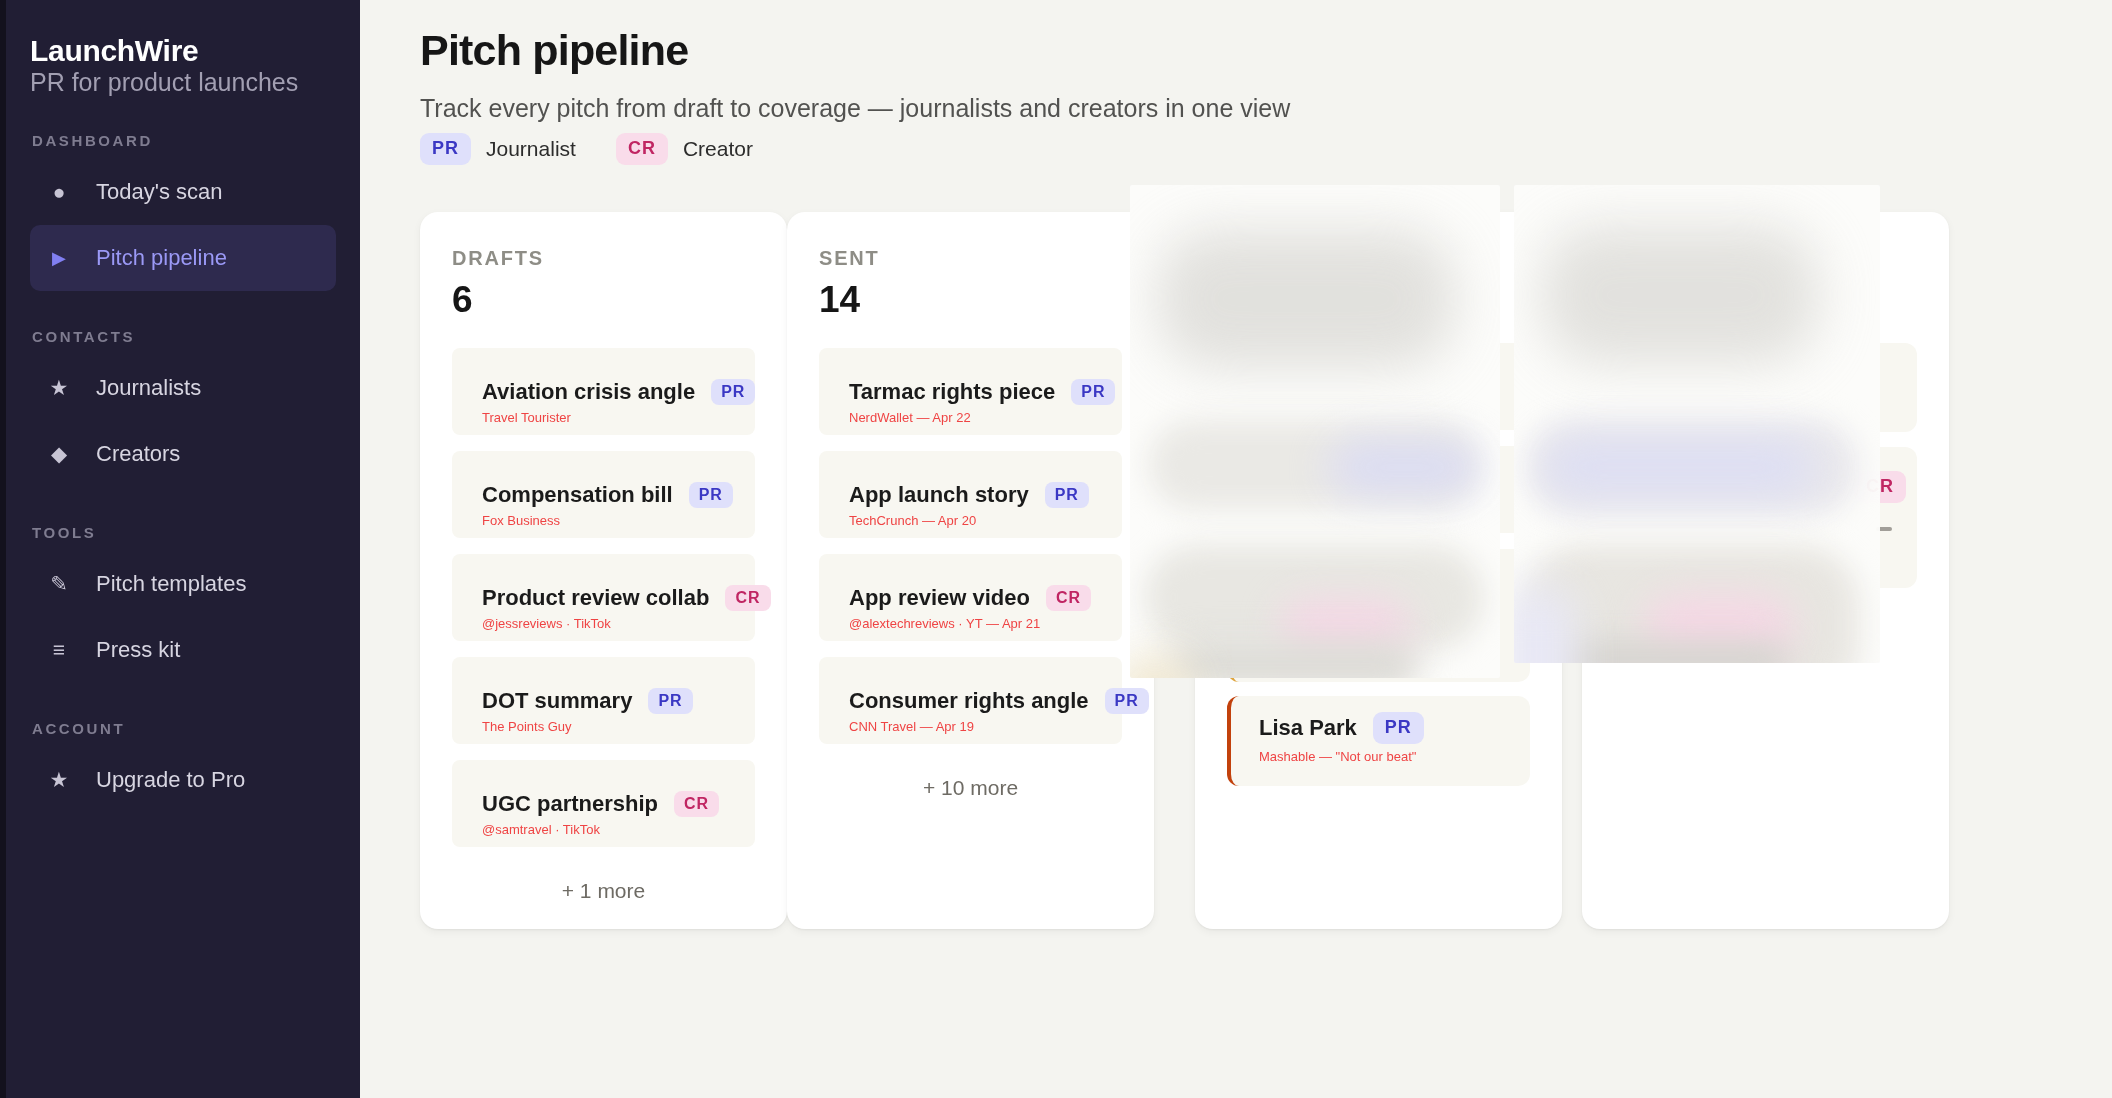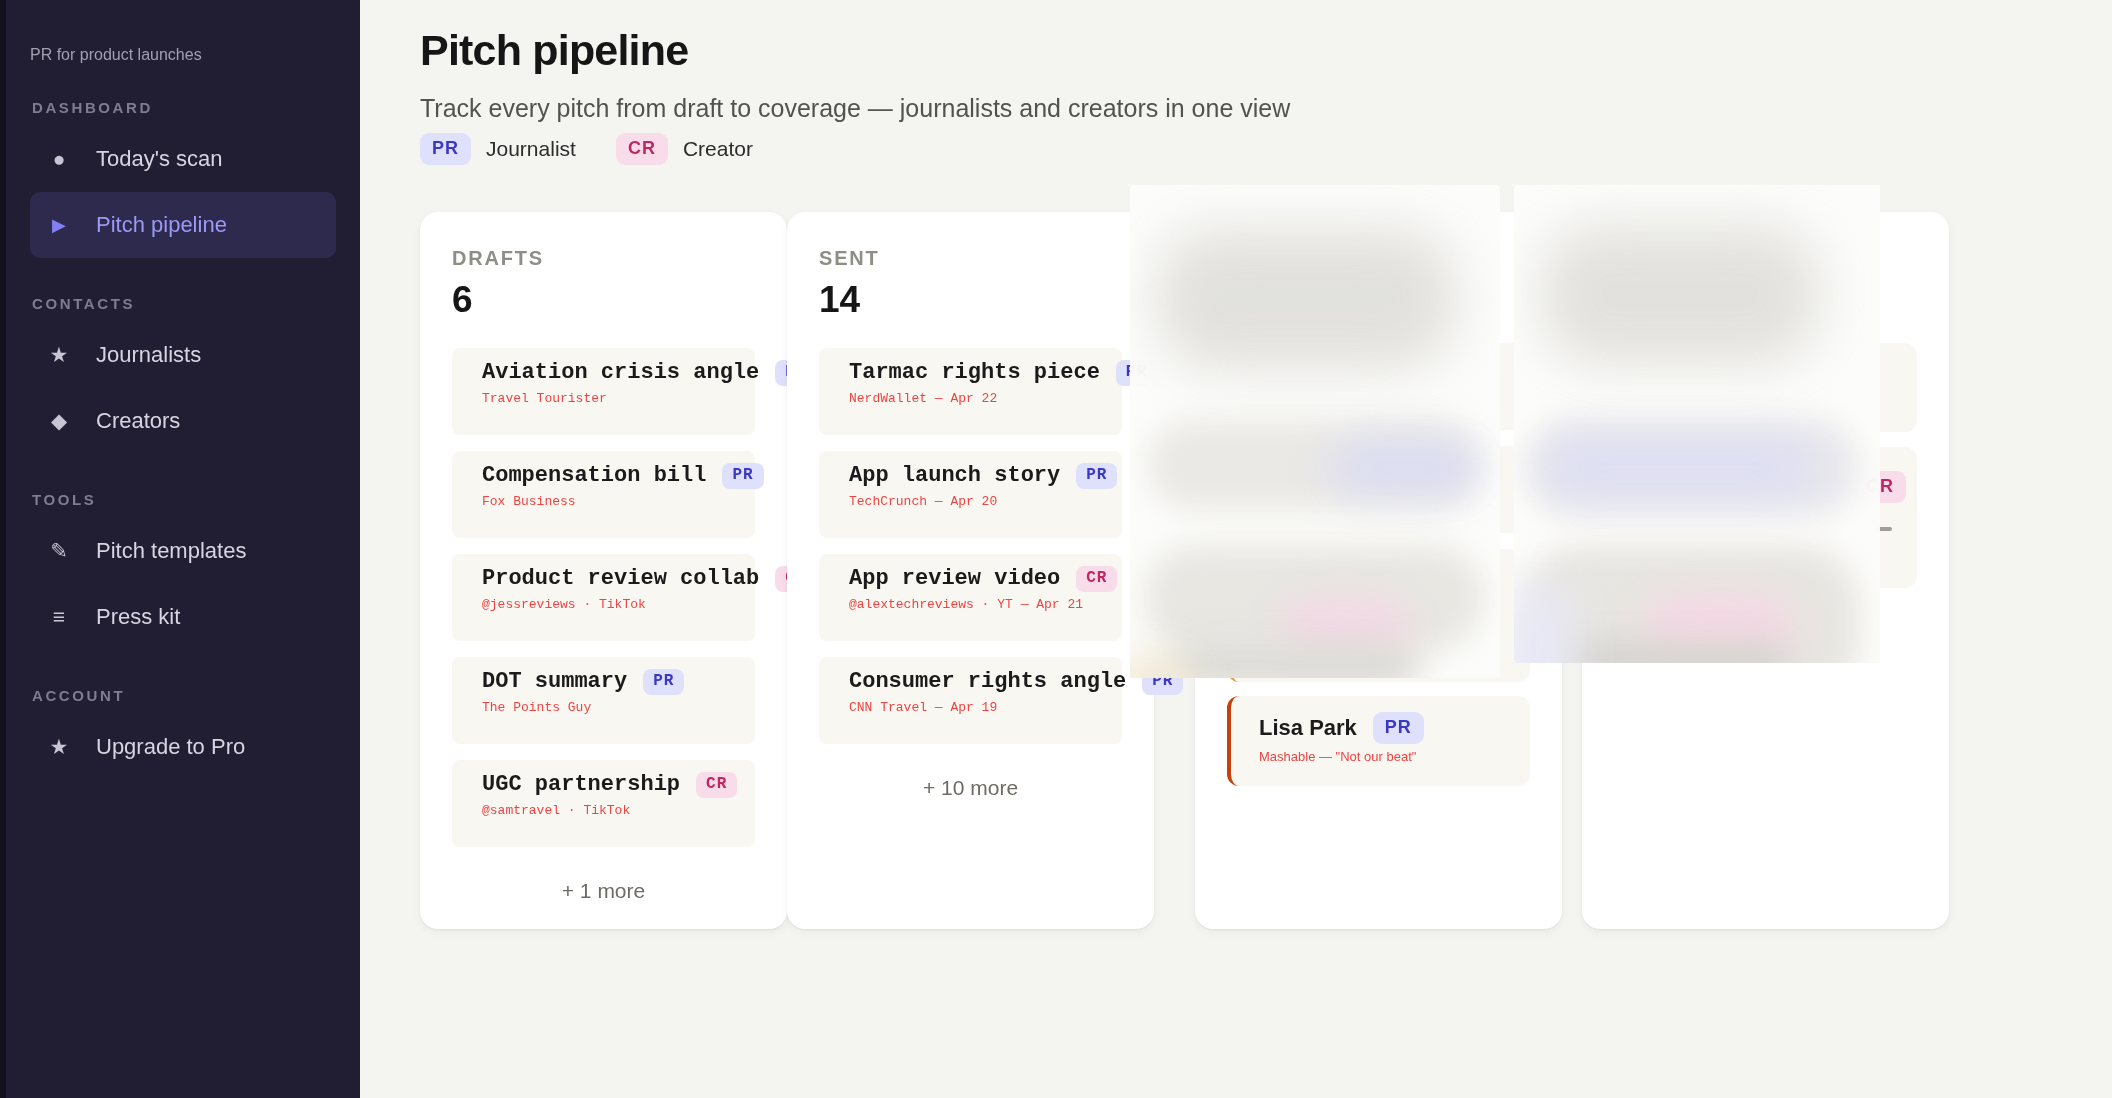--- a/index.html
+++ b/index.html
@@ -12,21 +12,21 @@
     color:#1b1b1b;
   }
 
   
   .sidebar {
     position:absolute; left:0; top:0; width:360px; height:1098px;
     background:linear-gradient(90deg,#13111d 0px,#13111d 6px,#211e34 6px);
     padding:30px 24px 0 30px;
   }
   .brand { color:#ffffff; font-size:30px; font-weight:700; letter-spacing:-.3px; margin-top:4px; }
-  .tagline { color:#a29fb2; font-size:16px; margin-top:16px; }
+  .tagline { color:#a29fb2; font-size:25px; }
   .nav { margin-top:34px; }
   .nav-section { margin-top:36px; }
   .nav-section:first-child { margin-top:0; }
   .nav-section-label {
     color:#7f7c90; font-size:15px; font-weight:600; letter-spacing:2.6px;
     text-transform:uppercase; margin:0 0 8px 2px; line-height:20px;
   }
   .nav-item {
     display:flex; align-items:center; height:66px; border-radius:10px;
     padding:0 14px 0 14px; cursor:pointer;
@@ -62,21 +62,21 @@
   }
   .panel.c0 { left:420px; } .panel.c1 { left:787px; }
   .panel.c2 { left:1195px; } .panel.c3 { left:1582px; }
 
   .col-label { font-size:20px; font-weight:700; color:#8e8d86; letter-spacing:1.8px; text-transform:uppercase; line-height:24px; }
   .col-count { font-size:37px; font-weight:700; color:#161616; margin-top:8px; line-height:44px; }
   .cards { margin-top:26px; }
 
   .card {
     height:87px; background:#f8f7f1; border-radius:8px; margin-bottom:16px;
-    padding:12px 30px; cursor:pointer;font-family:Liberation Mono, monospace;
+    padding:31px 30px; cursor:pointer;
   }
   .card-top { display:flex; align-items:center; gap:16px; }
   .card-title { font-size:22px; font-weight:600; color:#1b1b1b; white-space:nowrap; }
   .card .badge { font-size:16px; padding:4px 10px; border-radius:8px; letter-spacing:1px; }
   .card-sub { font-size:13px; color:#ef4444; margin-top:5px; white-space:nowrap; }
 
   .more-link { margin-top:32px; text-align:center; font-size:21px; color:#6e6b64; cursor:pointer; }
 
   
   .ghost { position:absolute; left:32px; right:32px; background:#f8f7f1; border-radius:12px; }
@@ -113,20 +113,21 @@
   .b2b{ left:30px;  top:255px; width:270px; height:55px;  background:#dddef3; filter:blur(20px); }
   .b3 { left:10px;  top:360px; width:335px; height:160px; background:#e8e6e1; filter:blur(14px); }
   .b3b{ left:130px; top:410px; width:150px; height:65px;  background:#f5d8e5; filter:blur(18px); }
   .b3c{ left:45px;  top:455px; width:230px; height:45px;  background:#d7d5d1; filter:blur(15px); }
   .b4 { left:-10px; top:400px; width:70px;  height:200px; background:#e8e8f6; filter:blur(22px); }
 </style>
 </head>
 <body>
 
 <aside class="sidebar">
+  <div class="brand">LaunchWire</div>
   <div class="tagline">PR for product launches</div>
   <nav class="nav">
       <div class="nav-section">
         <div class="nav-section-label">DASHBOARD</div>
         <div class="nav-item">
           <span class="nav-icon">●</span>
           <span class="nav-label">Today's scan</span>
         </div>
         <div class="nav-item active">
           <span class="nav-icon">▶</span>

